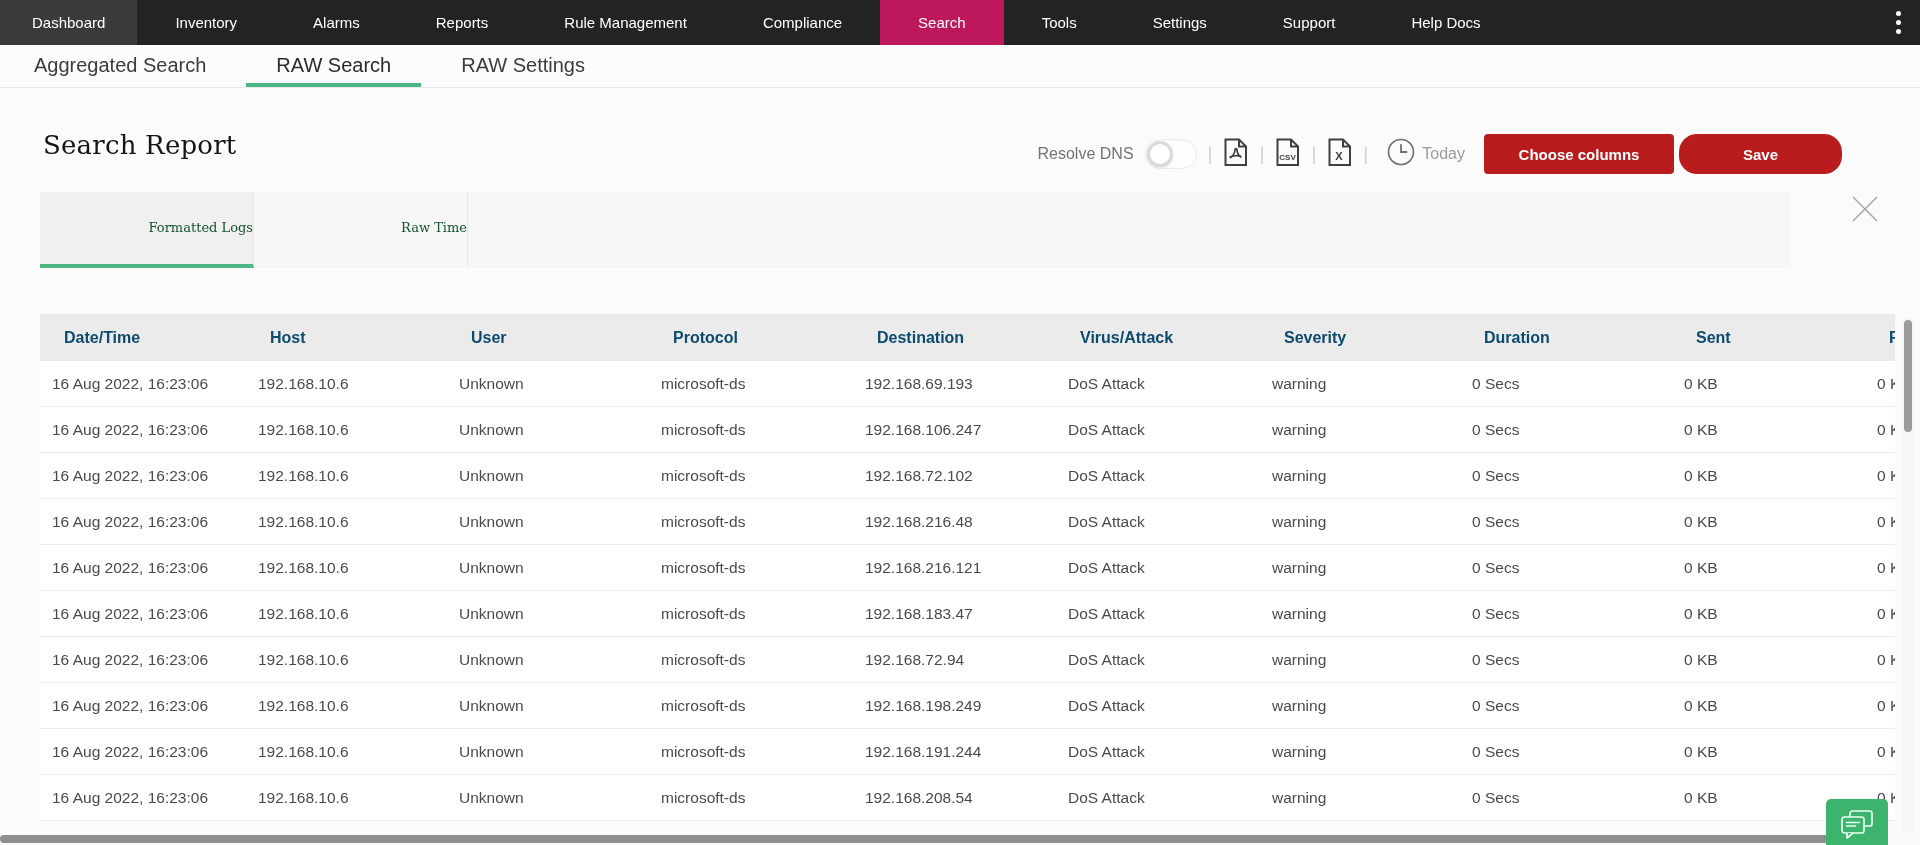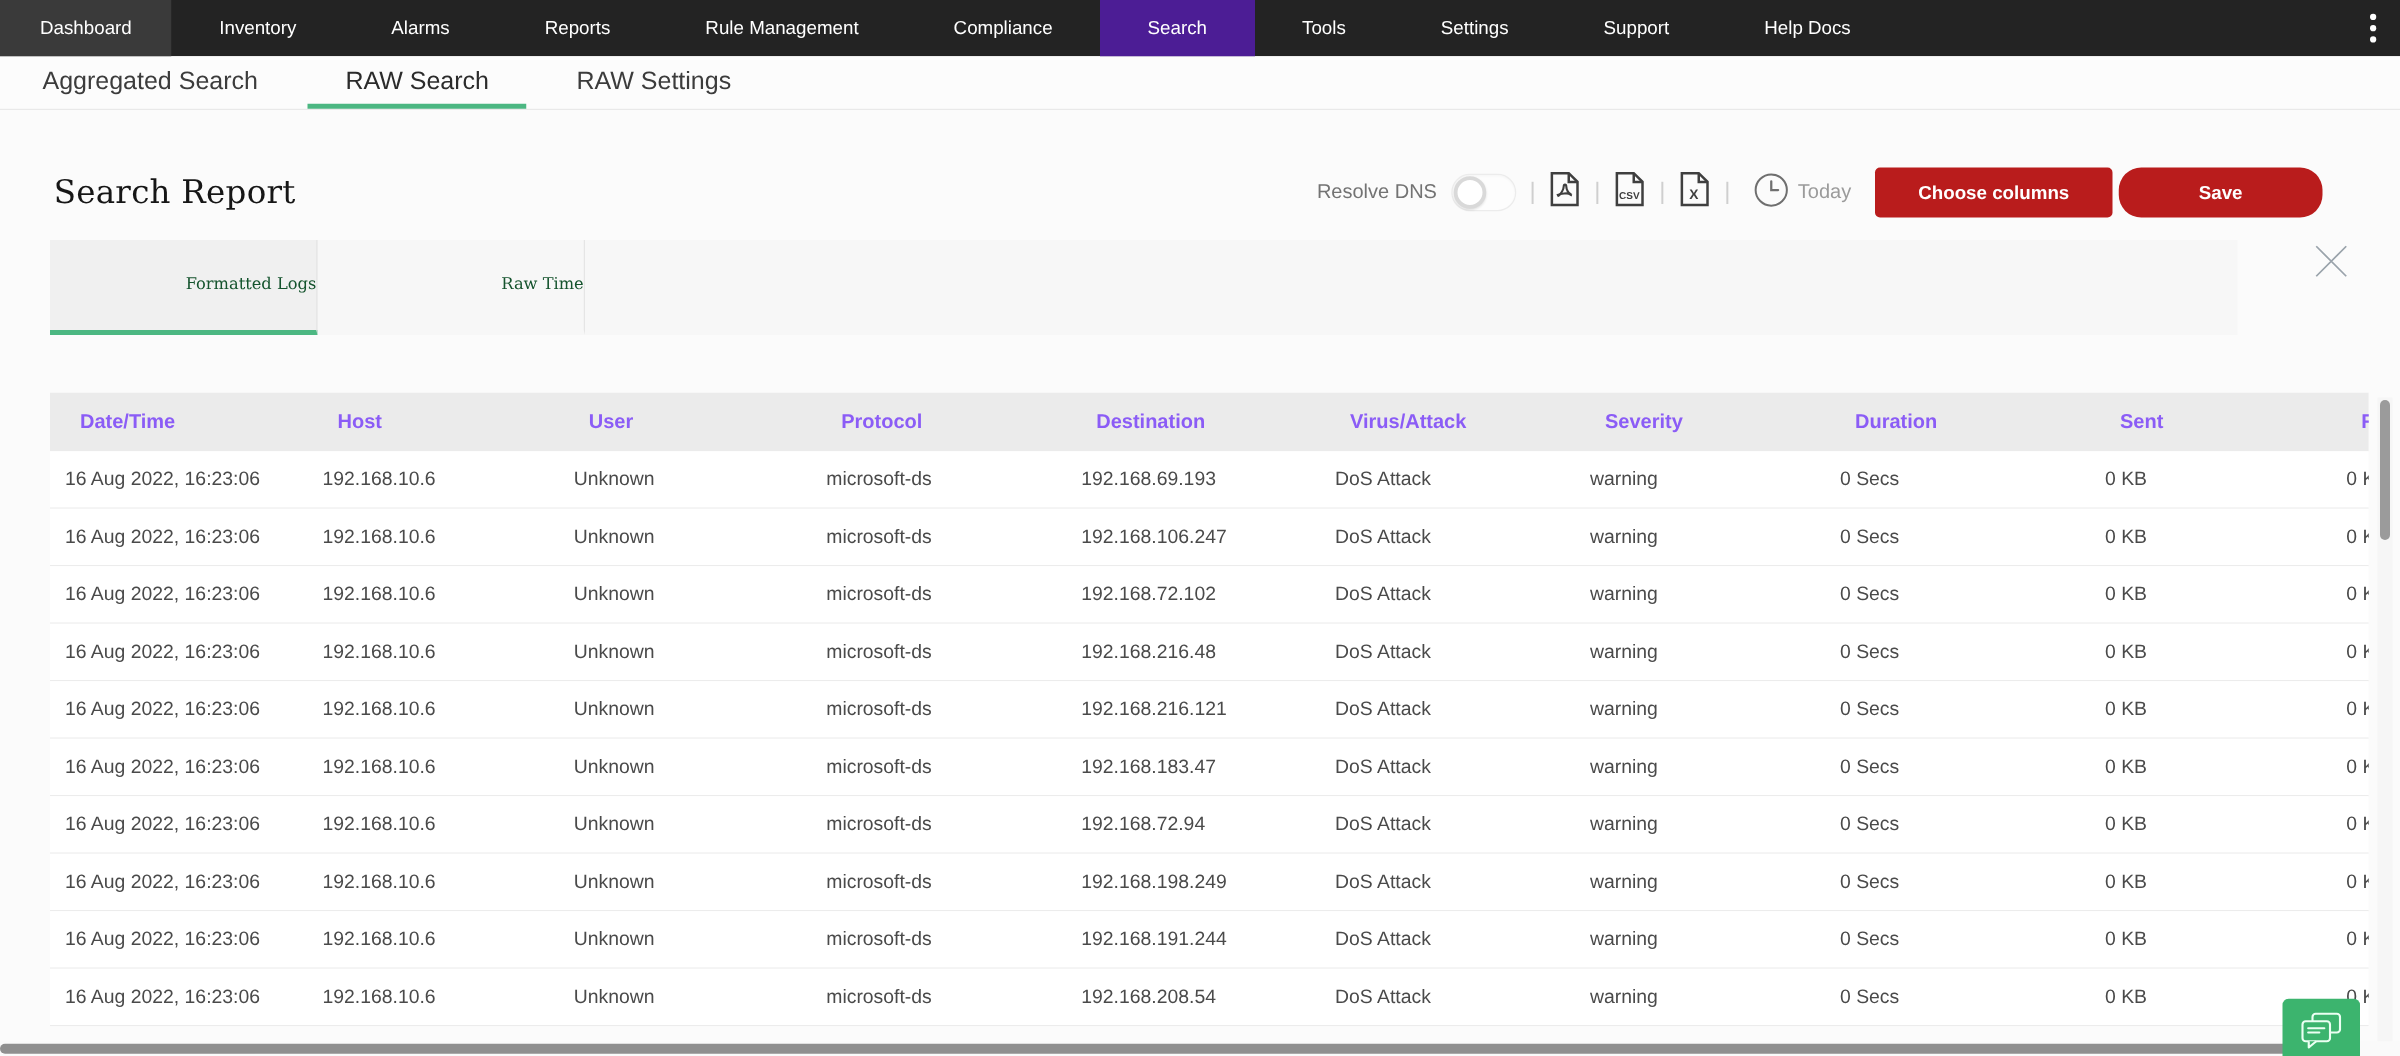--- a/index.html
+++ b/index.html
@@ -4,36 +4,36 @@
 <style>
   * { margin:0; padding:0; box-sizing:border-box; }
   html,body { width:1920px; height:845px; overflow:hidden; background:#fbfbfb;
               font-family:"Liberation Sans", sans-serif; }
 
   
   .topnav { height:45px; background:#232323; display:flex; align-items:stretch; }
   .topnav-item { color:#fff; font-size:15px; line-height:45px; padding:0 38px;
                  cursor:pointer; white-space:nowrap; }
   .topnav-item.first { background:#3a3a3a; padding:0 32px; }
-  .topnav-item.active { background:#4c1d95; }
+  .topnav-item.active { background:#be185d; }
   .kebab { margin-left:auto; width:44px; display:flex; flex-direction:column;
            justify-content:center; align-items:center; gap:4px; cursor:pointer; }
   .kebab i { width:5px; height:5px; border-radius:50%; background:#fff; display:block; }
 
   
   .subnav { height:43px; background:#fcfcfc; border-bottom:1px solid #e9e9e9;
             display:flex; align-items:stretch; padding-left:32px; }
   .subnav-item { font-size:20px; color:#3c3c3c; line-height:40px; padding:0 2px;
                  margin-right:66px; cursor:pointer; border-bottom:4px solid transparent; }
   .subnav-item.active { border-bottom-color:#4cb782; padding:0 30px; margin-left:-28px;
                         margin-right:38px; color:#2b2b2b; }
 
   
-  .title-row { display:flex; align-items:center; justify-content:space-between;
-               margin:42px 62px 0 43px; height:48px; }
+  .title-row { display:flex; justify-content:space-between;
+               margin:42px 78px 0 43px; height:48px; }
   .page-title { font-family:"DejaVu Serif", serif; font-size:26px; color:#161616;
                 font-weight:400; letter-spacing:.2px; }
   .controls { display:flex; align-items:center; gap:11px; }
   .resolve-label { font-size:16px; color:#737373; }
   .toggle { width:52px; height:30px; border:1px solid #ececec; border-radius:16px;
             background:#fdfdfd; position:relative; cursor:pointer;
             box-shadow:inset 0 1px 2px rgba(0,0,0,.03); }
   .toggle .knob { position:absolute; left:1px; top:1px; width:26px; height:26px;
             border-radius:50%; background:#fff; border:3px solid #d9d9d9;
             box-shadow:0 1px 2px rgba(0,0,0,.12); }
@@ -57,21 +57,21 @@
   .logtab.active { background:#f0f0f0; border-bottom-color:#4cb782; }
   .close-x { position:absolute; top:0; left:1808px; width:34px; height:34px;
              cursor:pointer; }
 
   
   .table-wrap { position:relative; margin:46px 0 0 40px; width:1855px; overflow:hidden; }
   .tr { display:grid;
         grid-template-columns:206px 201px 202px 204px 203px 204px 200px 212px 193px 170px; }
   .tr > div { padding-left:12px; white-space:nowrap; overflow:hidden; }
   .thead { background:#ebebeb; }
-  .thead > div { font-size:16px; font-weight:700; color:#8b5cf6; line-height:47px;padding-left:24px; }
+  .thead > div { font-size:16px; font-weight:700; color:#0c4a6e; line-height:47px;padding-left:24px; }
   .trow { background:#fff; border-bottom:1px solid #ececec; }
   .trow > div { font-size:15.5px; color:#4a4a4a; line-height:45px; }
 
   
   .v-scroll-track { position:absolute; right:6px; top:318px; width:12px; height:520px;
                     background:#f6f6f6; }
   .v-scroll-thumb { position:absolute; left:2px; top:2px; width:8px; height:112px;
                     background:#9b9b9b; border-radius:4px; cursor:pointer; }
   .h-scroll-track { position:absolute; left:0; bottom:0; width:1920px; height:12px;
                     background:#fafafa; }

